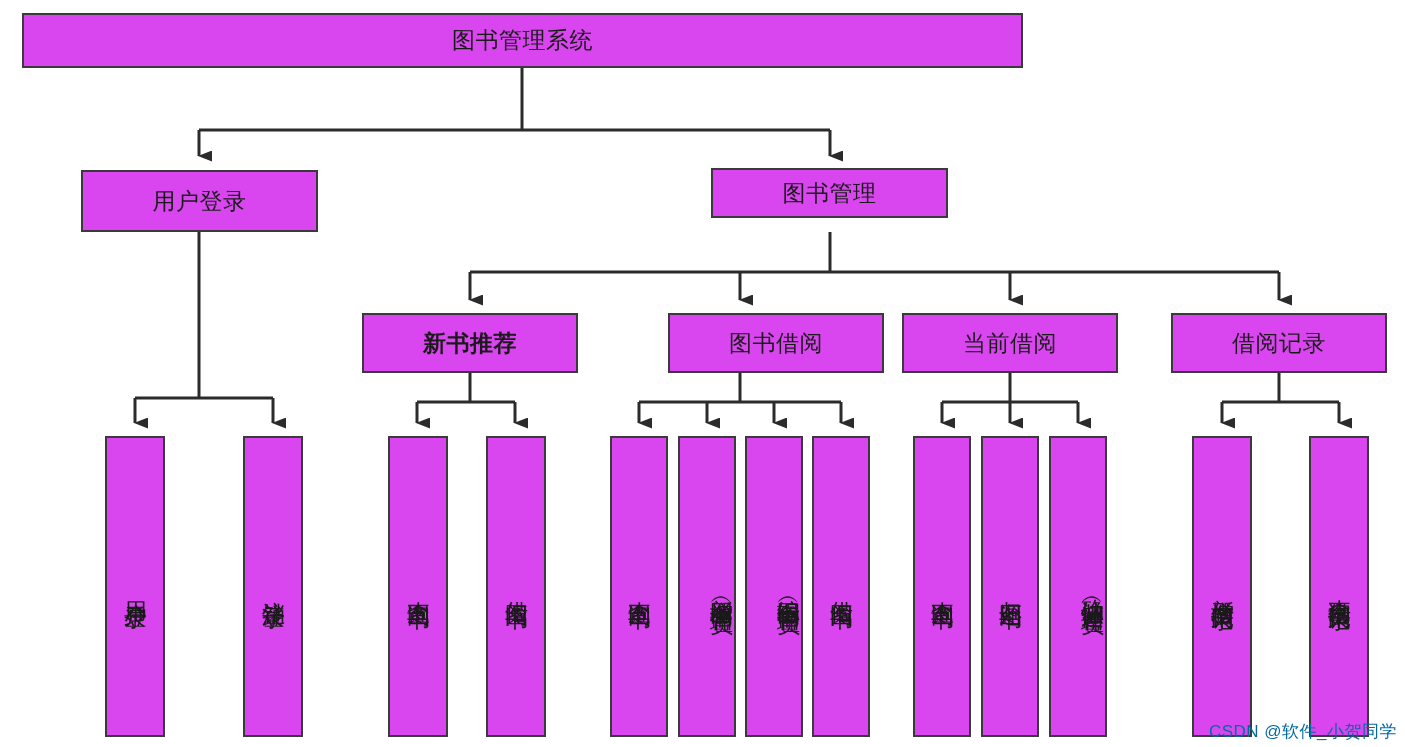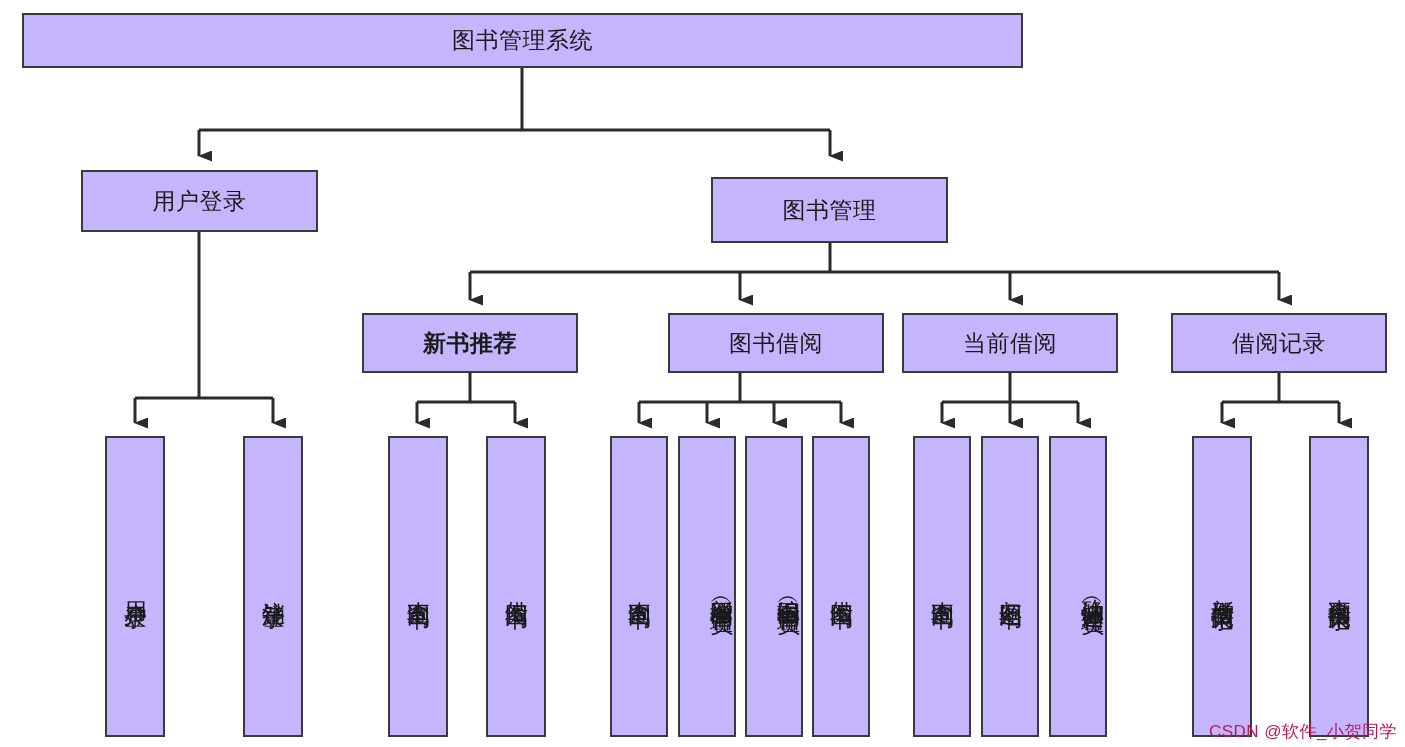--- a/index.html
+++ b/index.html
@@ -21,21 +21,21 @@
   #diagram-svg {
     position: absolute;
     left: 0;
     top: 0;
     width: 1405px;
     height: 747px;
   }
   .node {
     position: absolute;
     box-sizing: border-box;
-    background: #c4b5fd;
+    background: #d946ef;
     border: 2px solid #3a3a3a;
     display: flex;
     align-items: center;
     justify-content: center;
     color: #1a1a1a;
   }
   .node-h {
     font-size: 23px;
     letter-spacing: 0.5px;
     white-space: nowrap;
@@ -60,21 +60,21 @@
   }
   .node-v.vcenter {
     align-items: center;
     padding-top: 0;
   }
   #watermark {
     position: absolute;
     right: 8px;
     bottom: 4px;
     font-size: 17px;
-    color: #be185d;
+    color: #0369a1;
     white-space: nowrap;
     letter-spacing: 0.5px;
     pointer-events: none;
   }
 </style>
 </head>
 <body>
 
 <div id="diagram-root">
 
@@ -128,21 +128,21 @@
     </g>
   </svg>
 
   <div class="node node-h node-root" style="left:22px; top:13px; width:1001px; height:55px;">
     <span>图书管理系统</span>
   </div>
 
   <div class="node node-h" style="left:81px; top:170px; width:237px; height:62px;">
     <span>用户登录</span>
   </div>
-  <div class="node node-h" style="left:711px; top:177px; width:237px; height:66px;">
+  <div class="node node-h" style="left:711px; top:168px; width:237px; height:50px;">
     <span>图书管理</span>
   </div>
 
   <div class="node node-h" style="left:362px; top:313px; width:216px; height:60px;font-weight:bold;">
     <span>新书推荐</span>
   </div>
   <div class="node node-h" style="left:632px; top:313px; width:216px; height:60px;margin-left:36px;">
     <span>图书借阅</span>
   </div>
   <div class="node node-h" style="left:902px; top:313px; width:216px; height:60px;">

